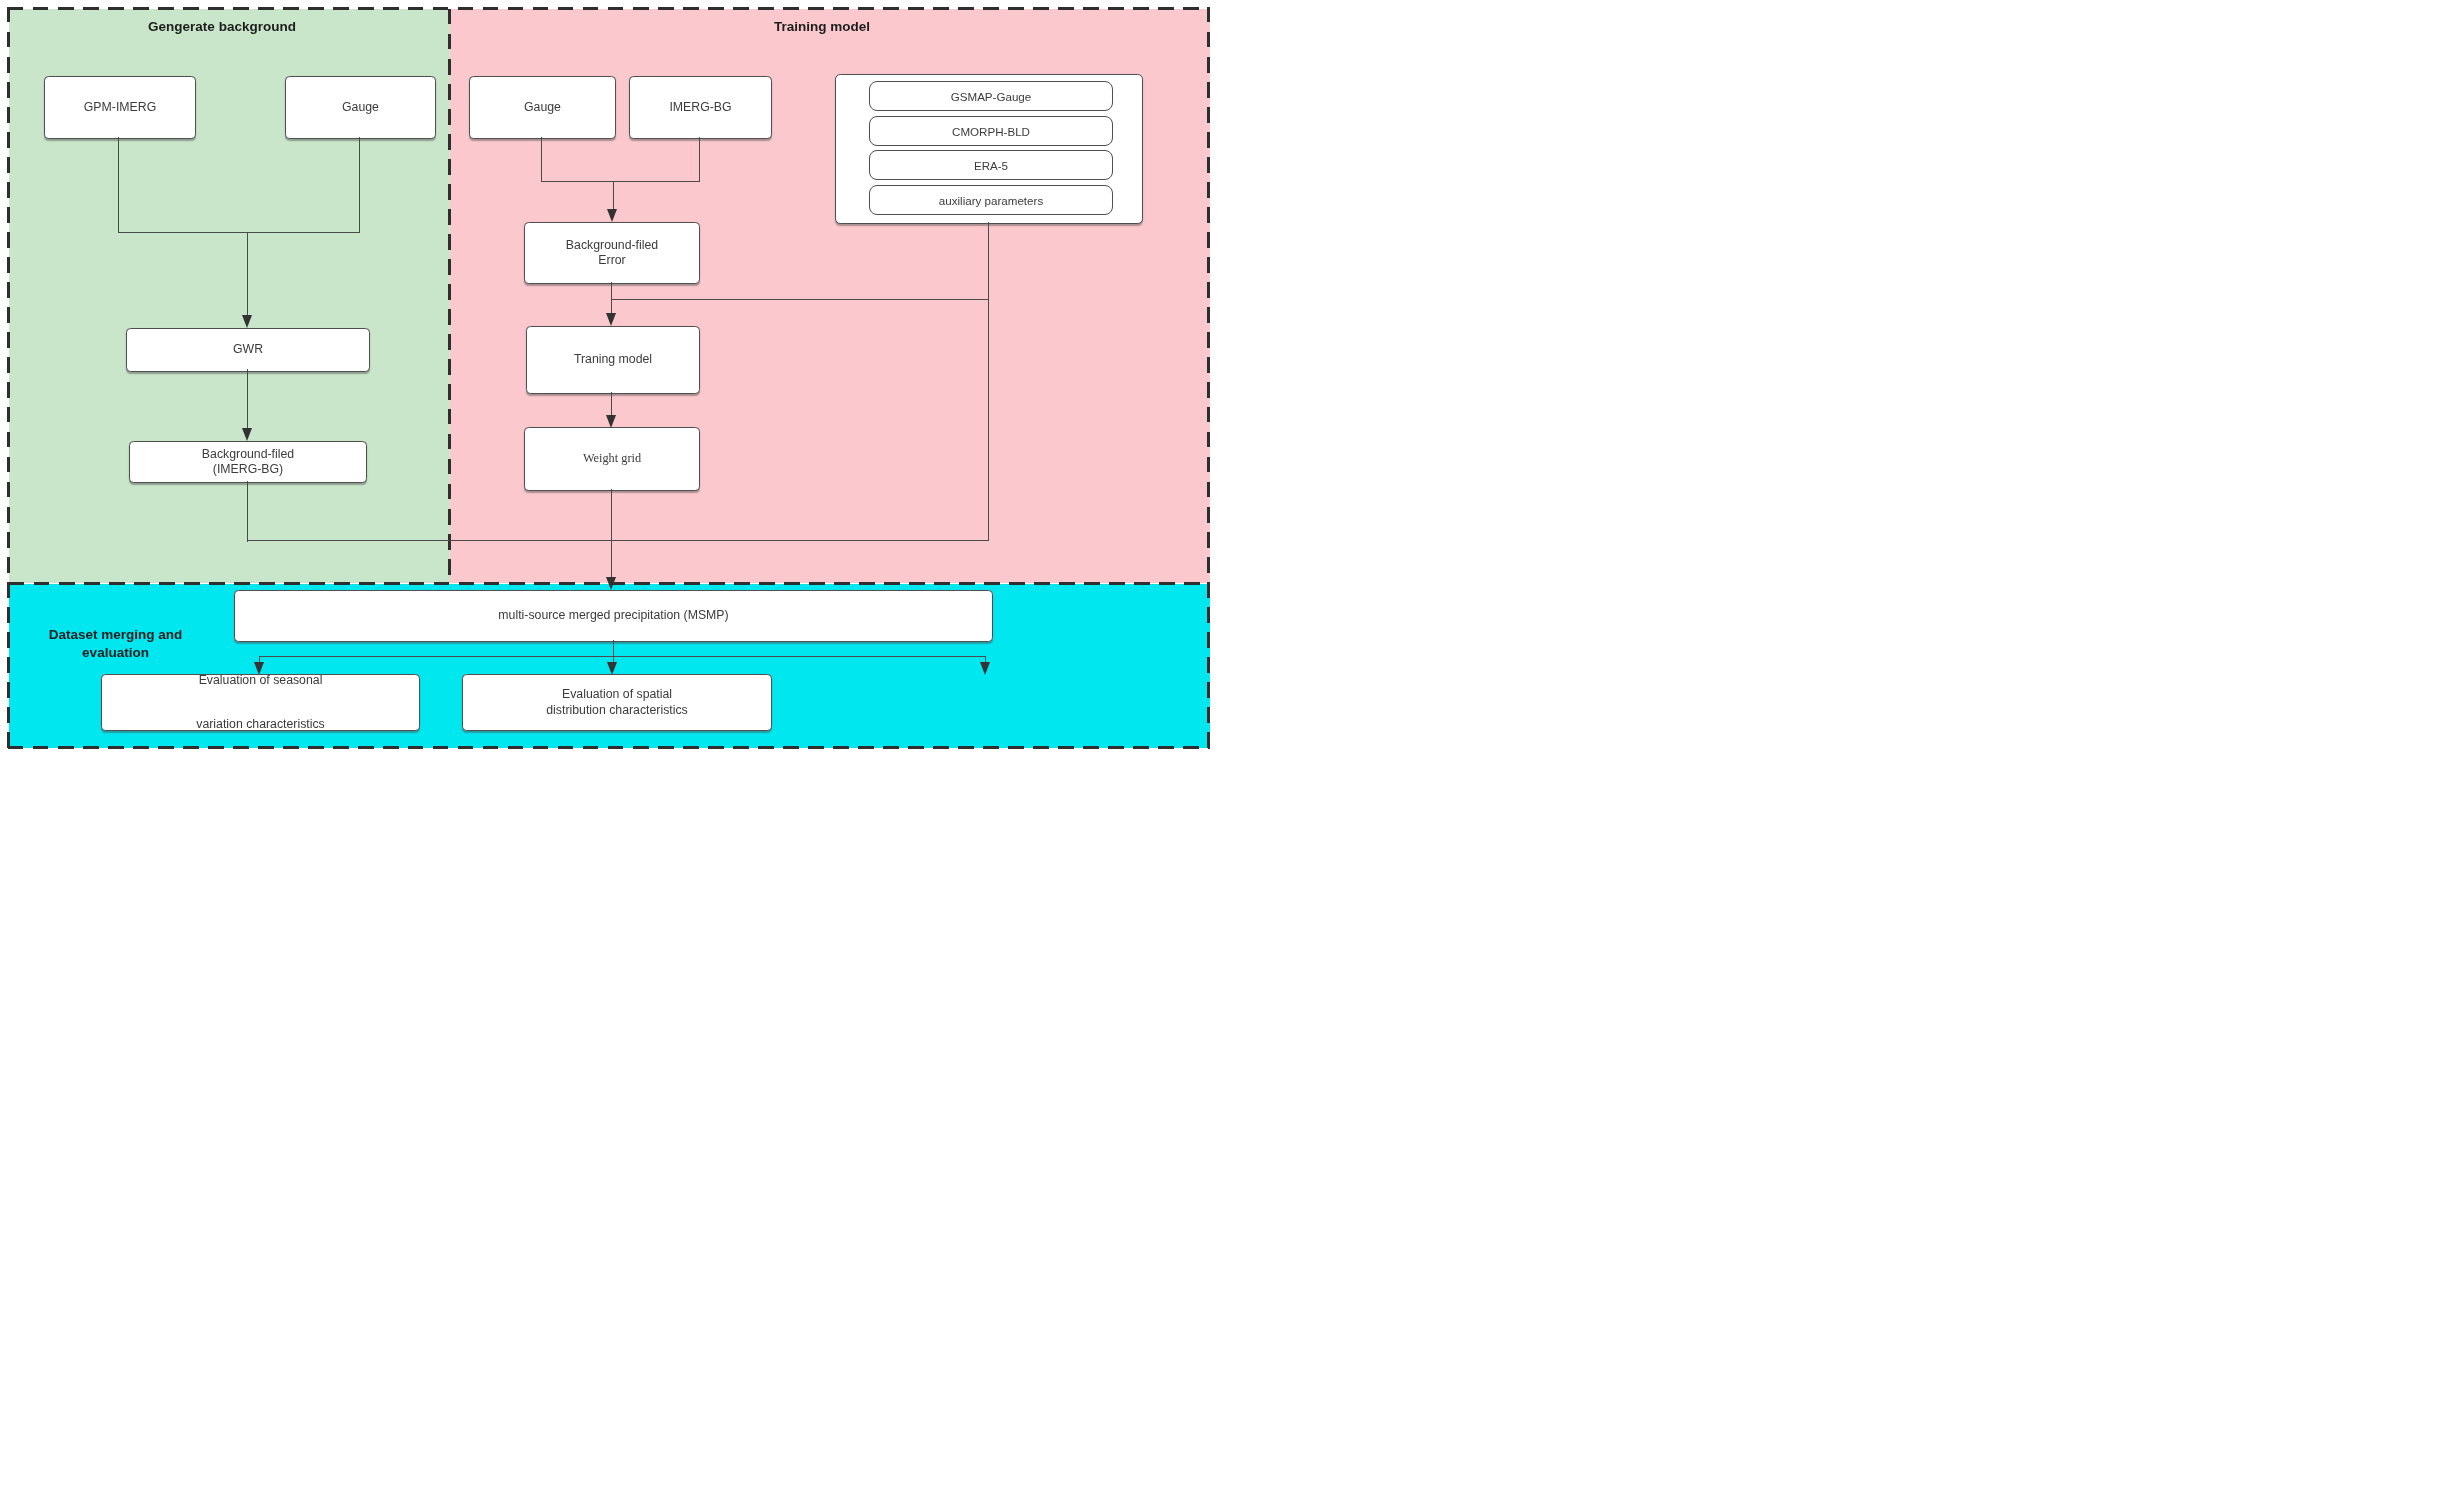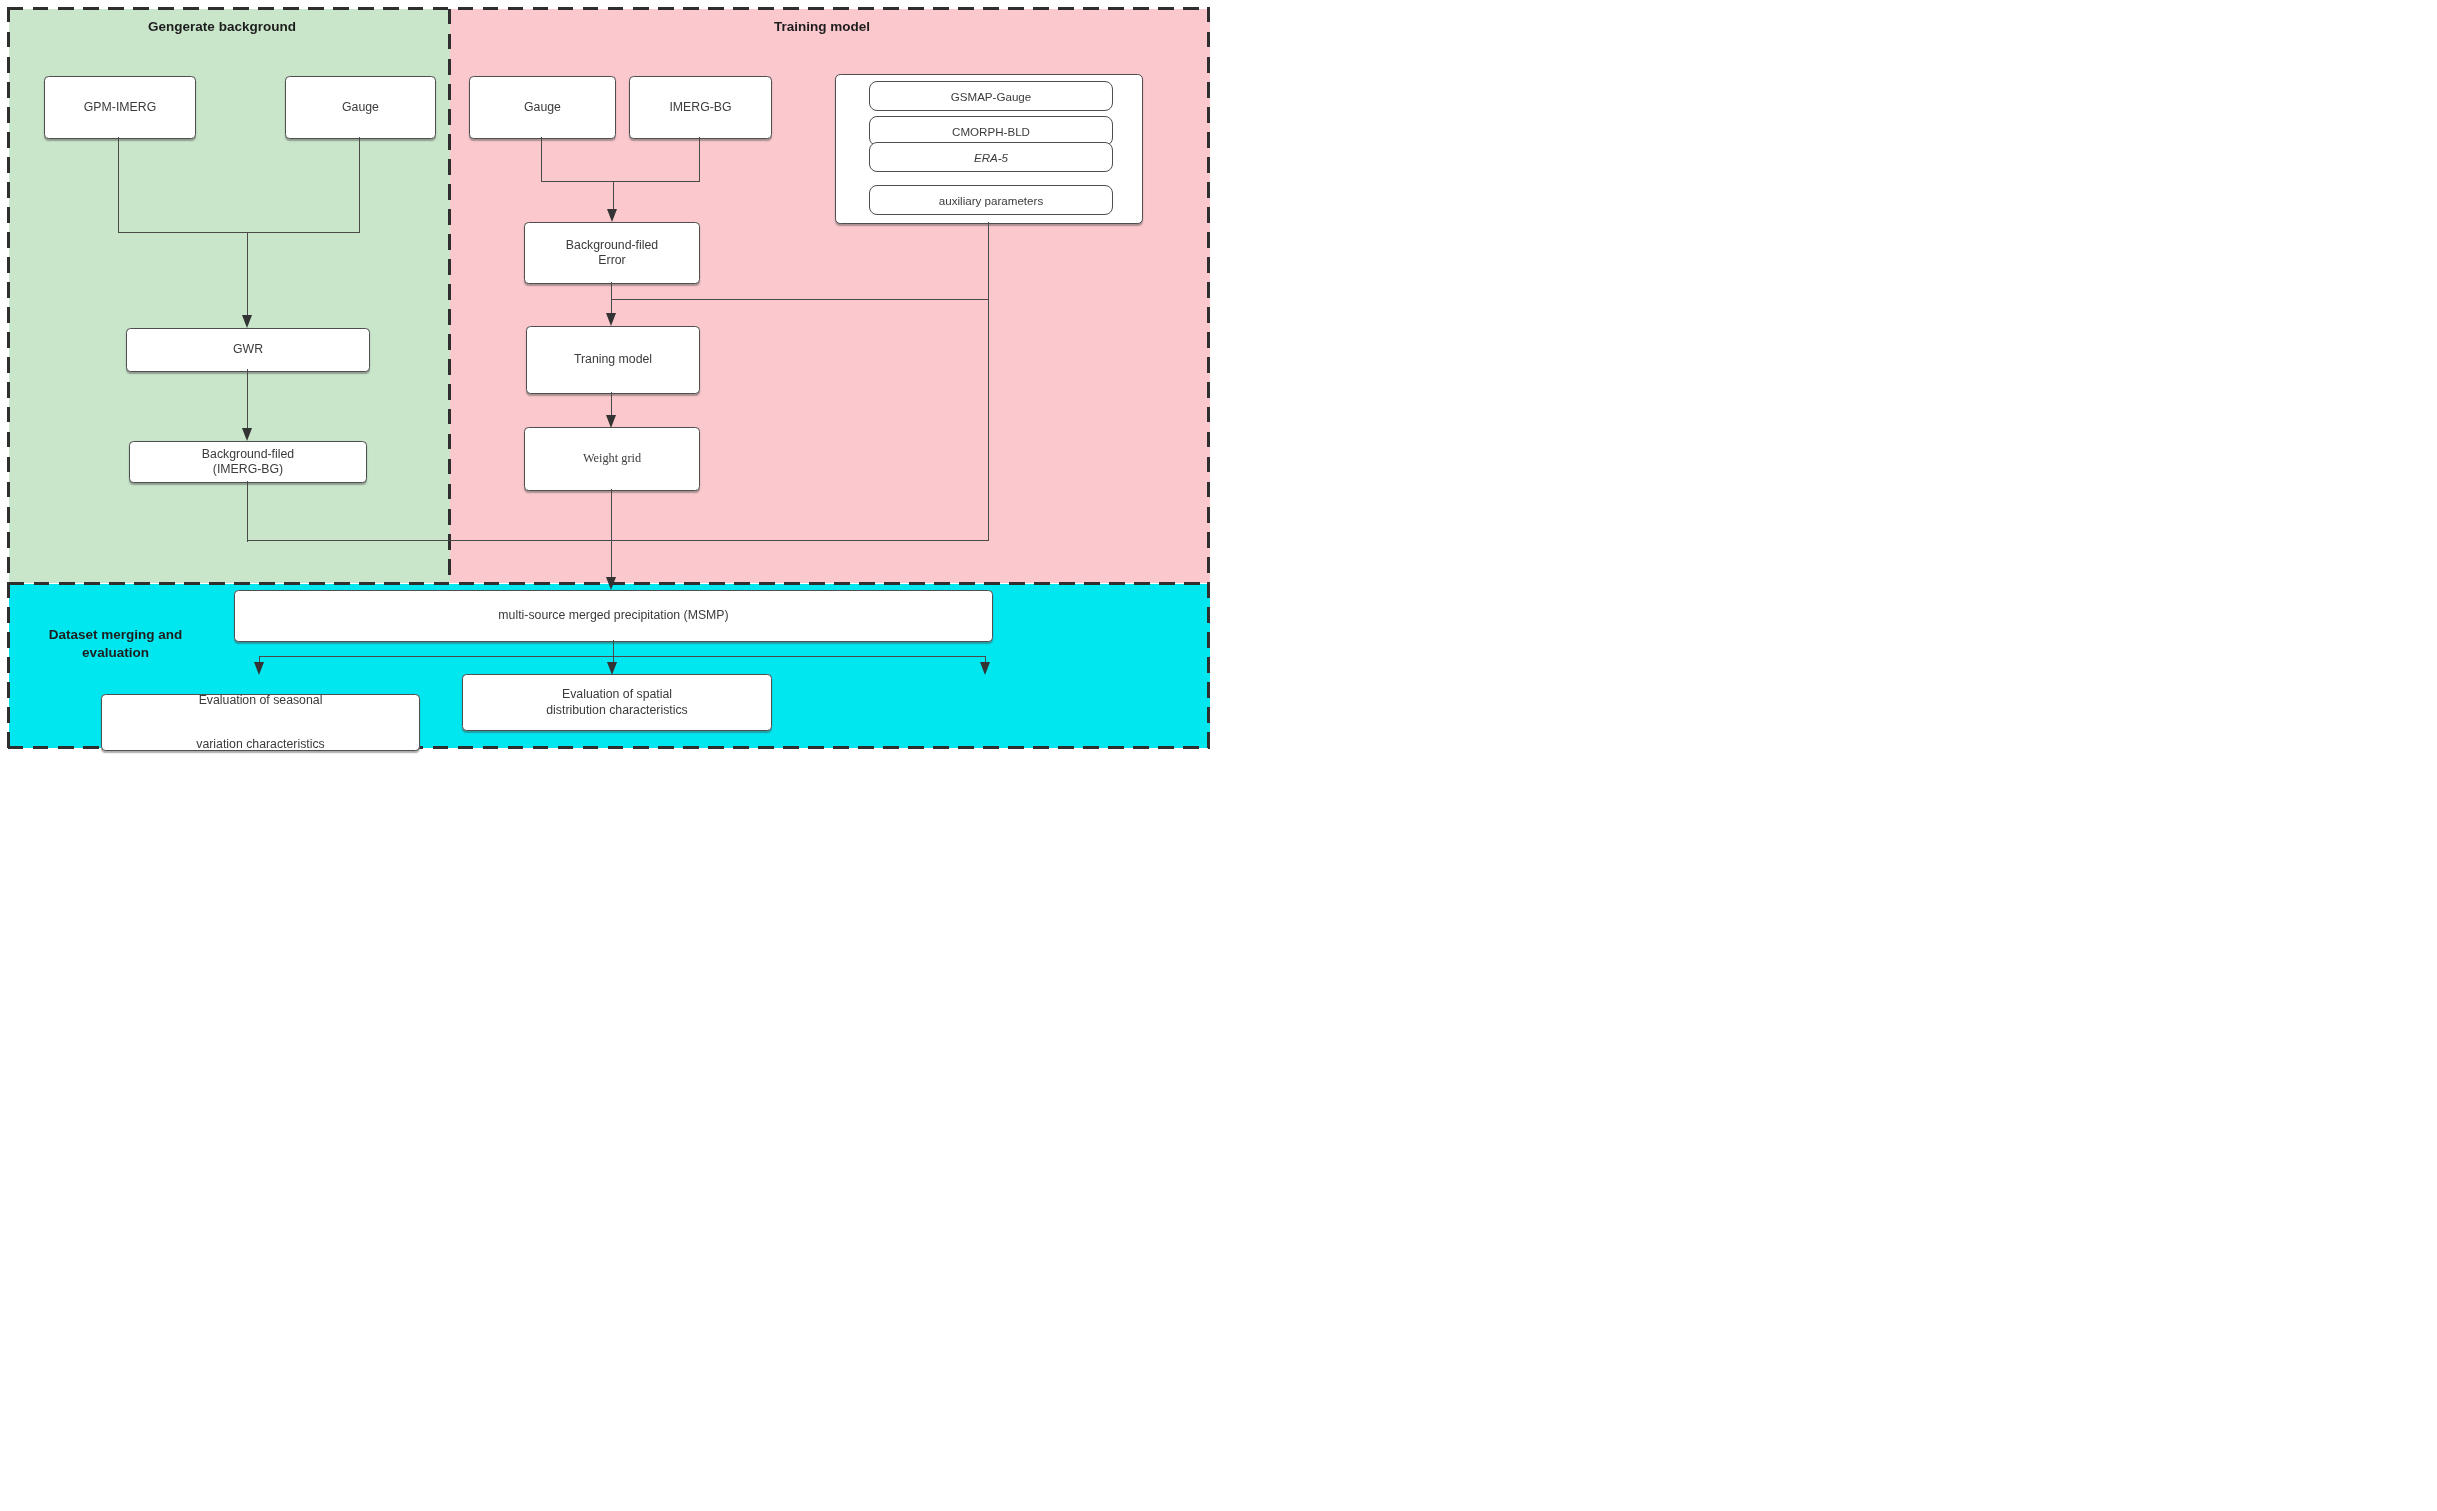--- a/index.html
+++ b/index.html
@@ -77,42 +77,42 @@
     <span class="ln">IMERG-BG</span>
   </div>
 
   <div class="group-box" style="left:835px;top:74px;width:306px;height:148px;"></div>
   <div class="sub-node" style="left:869px;top:81px;width:242px;height:28px;">
     <span class="ln">GSMAP-Gauge</span>
   </div>
   <div class="sub-node" style="left:869px;top:116px;width:242px;height:28px;">
     <span class="ln">CMORPH-BLD</span>
   </div>
-  <div class="sub-node" style="left:869px;top:142px;width:242px;height:28px;font-style:italic;">
+  <div class="sub-node" style="left:869px;top:150px;width:242px;height:28px;">
     <span class="ln">ERA-5</span>
   </div>
   <div class="sub-node" style="left:869px;top:185px;width:242px;height:28px;">
     <span class="ln">auxiliary parameters</span>
   </div>
 
   <div class="node" style="left:524px;top:222px;width:174px;height:60px;">
     <span class="ln">Background-filed</span>
     <span class="ln">Error</span>
   </div>
   <div class="node" style="left:526px;top:326px;width:172px;height:66px;">
     <span class="ln">Traning model</span>
   </div>
   <div class="node" style="left:524px;top:427px;width:174px;height:62px;font-family:Liberation Serif, serif;">
     <span class="ln">Weight grid</span>
   </div>
 
   <div class="node" style="left:234px;top:590px;width:757px;height:50px;">
     <span class="ln">multi-source merged precipitation (MSMP)</span>
   </div>
-  <div class="node" style="left:101px;top:694px;width:317px;height:55px;gap:29px;">
+  <div class="node" style="left:101px;top:674px;width:317px;height:55px;gap:29px;">
     <span class="ln">Evaluation of seasonal</span>
     <span class="ln">variation characteristics</span>
   </div>
   <div class="node" style="left:462px;top:674px;width:308px;height:55px;">
     <span class="ln">Evaluation of spatial</span>
     <span class="ln">distribution characteristics</span>
   </div>
 
   <div class="vline" style="left:118px;top:137px;height:95px;"></div>
   <div class="vline" style="left:359px;top:137px;height:95px;"></div>

